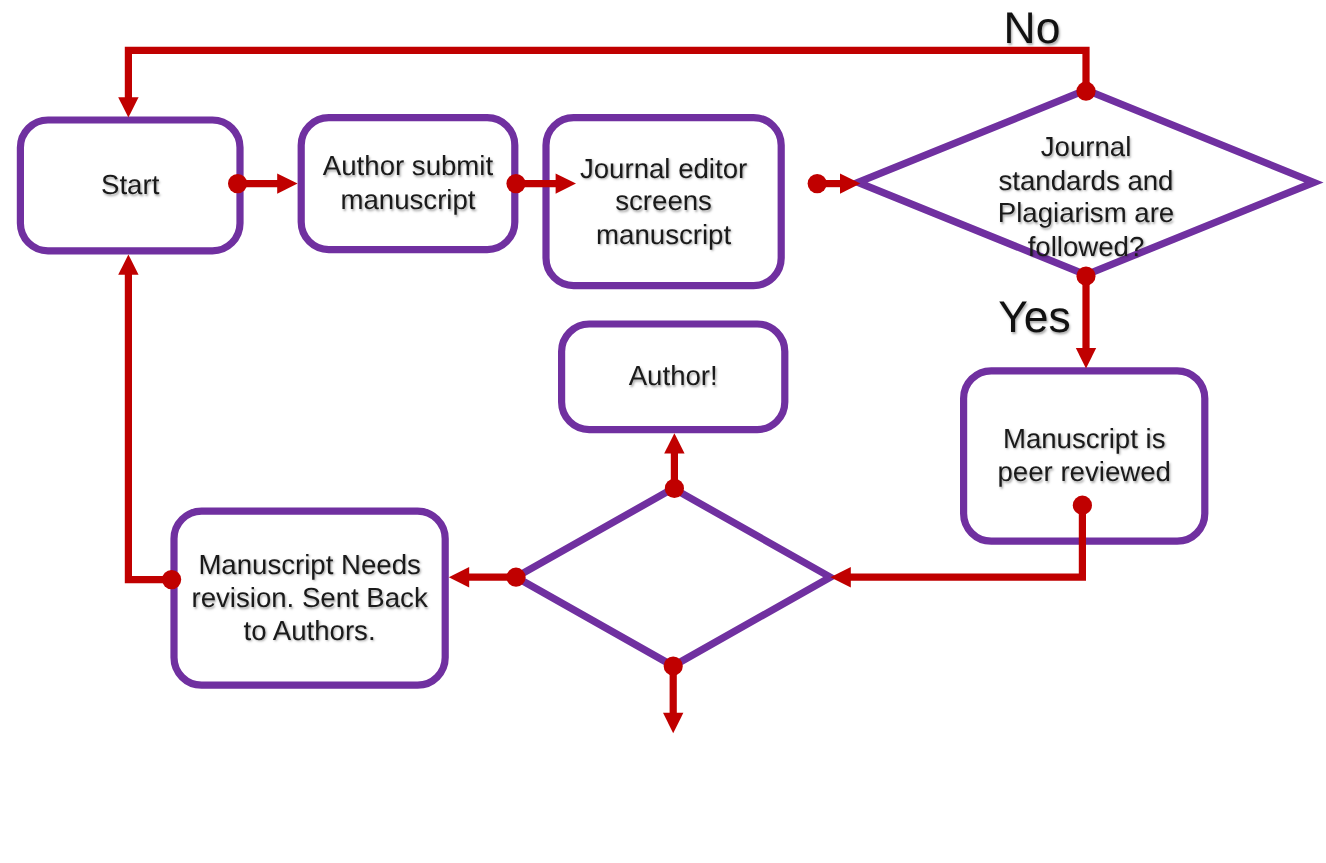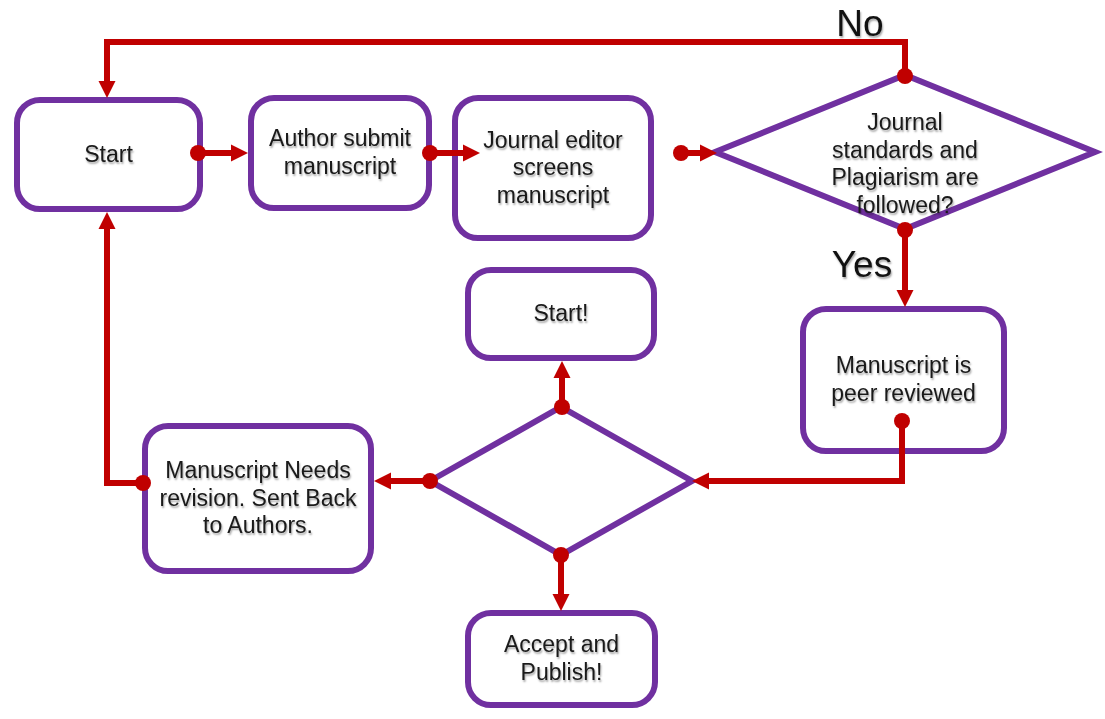--- a/index.html
+++ b/index.html
@@ -99,34 +99,31 @@
 
   <div class="node" style="left:248px;top:95px;width:184px;height:116px">
     <span class="node-label" style="max-width:160px">Author submit manuscript</span>
   </div>
 
   <div class="node" style="left:452px;top:95px;width:202px;height:146px">
     <span class="node-label" style="max-width:160px">Journal editor screens manuscript</span>
   </div>
 
   <div class="node" style="left:465px;top:267px;width:192px;height:94px">
-    <span class="node-label" style="max-width:160px">Start!</span>
+    <span class="node-label" style="max-width:160px">Author!</span>
   </div>
 
   <div class="node" style="left:800px;top:306px;width:207px;height:148px">
     <span class="node-label" style="max-width:170px">Manuscript is peer reviewed</span>
   </div>
 
   <div class="node" style="left:142px;top:423px;width:232px;height:151px">
     <span class="node-label" style="max-width:200px">Manuscript Needs revision. Sent Back to Authors.</span>
   </div>
 
-  <div class="node" style="left:465px;top:610px;width:193px;height:98px">
-    <span class="node-label" style="max-width:150px">Accept and Publish!</span>
-  </div>
 
   <svg class="wires" width="1105" height="719" viewBox="0 0 1105 719">
 
     <polygon class="diamond" points="715,152 905,75 1095,152 905,229"></polygon>
     <polygon class="diamond" points="430,481 561,407 692,481 561,555"></polygon>
 
     <g>
       <path class="wire" d="M198,153 H232"></path>
       <circle class="dot" cx="198" cy="153" r="8"></circle>
       <polygon class="head" points="248,153 231,144.5 231,161.5"></polygon>

